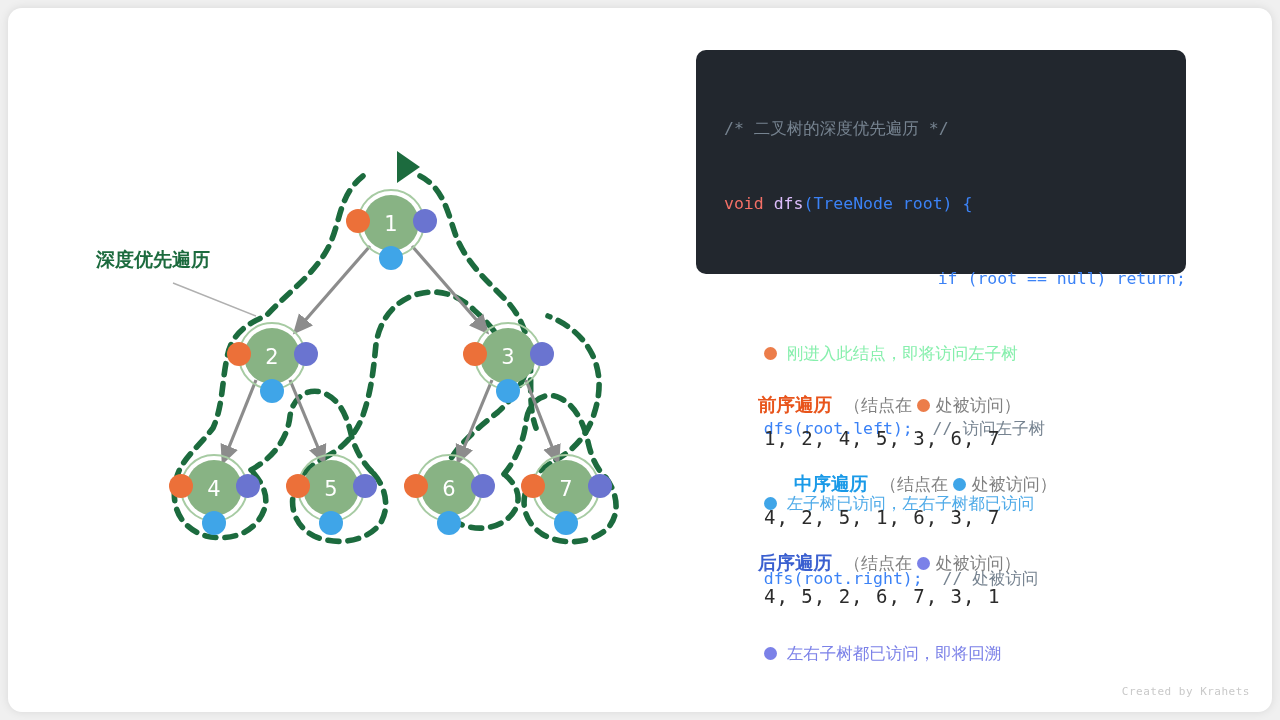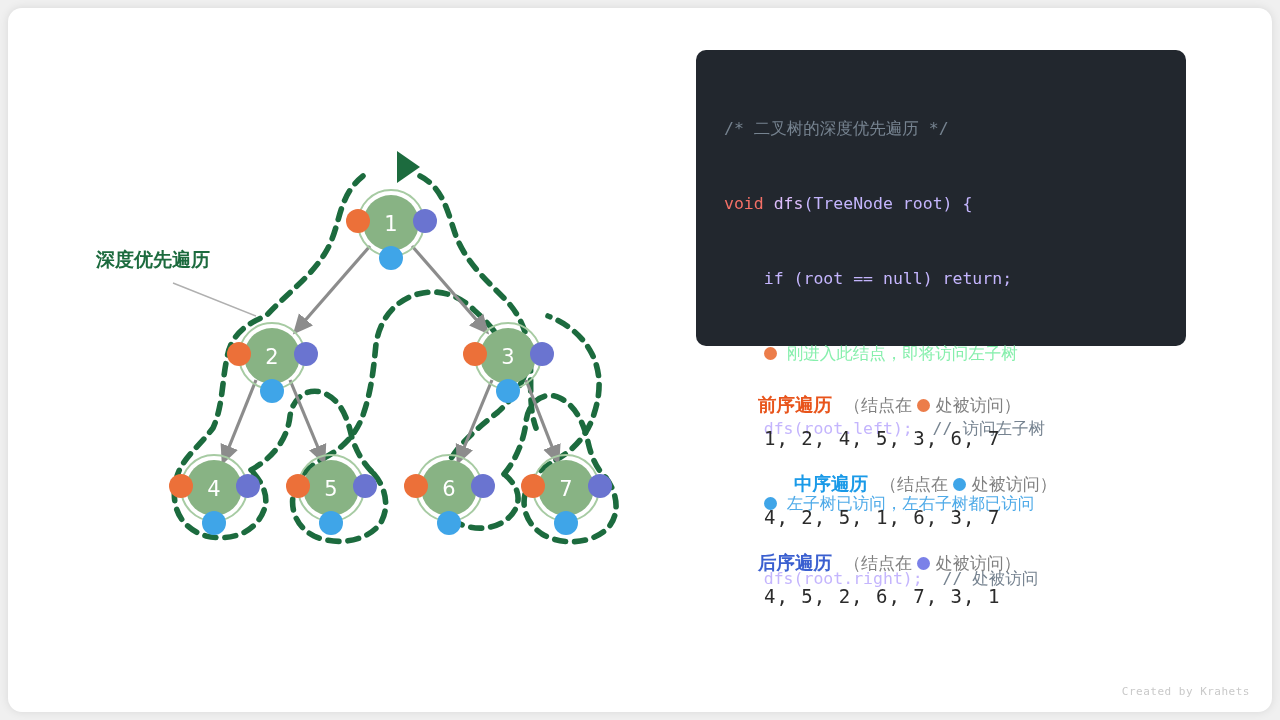--- a/index.html
+++ b/index.html
@@ -44,36 +44,36 @@
     font-weight: bold;
     fill: #1c6b3e;
   }
 
   
   #code-block {
     position: absolute;
     left: 688px;
     top: 42px;
     width: 490px;
-    height: 296px;
+    height: 224px;
     background: #22272e;
     border-radius: 10px;
     box-sizing: border-box;
     padding: 16px 0 16px 28px;
     font-family: "DejaVu Sans Mono", "Liberation Mono", monospace;
     font-size: 16.5px;
     line-height: 25px;
     white-space: pre;
     color: #adbac7;
   }
   .cl { display: block; height: 25px; }
   .c-comment { color: #768390; }
   .c-kw      { color: #f47067; }
   .c-fn      { color: #dcbdfb; }
-  .c-plain   { color: #c4b5fd; }
+  .c-plain   { color: #3b82f6; text-align: right; }
   .c-orange  { color: #86efac; }
   .c-blue    { color: #4eaae8; }
   .c-purple  { color: #7b81e8; }
 
   .dot-inline {
     display: inline-block;
     width: 13px; height: 13px;
     border-radius: 50%;
     vertical-align: -1px;
   }
@@ -283,20 +283,21 @@
   </div>
 
   <div id="code-block">
     <span class="cl c-comment">/* 二叉树的深度优先遍历 */</span>
     <span class="cl"><span class="c-kw">void</span><span class="c-fn"> dfs</span><span class="c-plain">(TreeNode root) {</span></span>
     <span class="cl c-plain">    if (root == null) return;</span>
     <span class="cl">    <span class="dot-inline dot-orange"></span> <span class="c-orange">刚进入此结点，即将访问左子树</span></span>
     <span class="cl"><span class="c-plain">    dfs(root.left);</span><span class="c-comment">  // 访问左子树</span></span>
     <span class="cl">    <span class="dot-inline dot-blue"></span> <span class="c-blue">左子树已访问，左右子树都已访问</span></span>
     <span class="cl"><span class="c-plain">    dfs(root.right);</span><span class="c-comment">  // 处被访问</span></span>
+    <span class="cl">    <span class="dot-inline dot-purple"></span> <span class="c-purple">左右子树都已访问，即将回溯</span></span>
     
   </div>
 
   <div id="results">
 
     <div class="res-group">
       <div class="res-head">
         <span class="res-title t-pre">前序遍历</span><span class="res-paren"><span>（结点在</span>
           <span class="dot-inline dot-orange"></span>
           <span>处被访问）</span></span>

